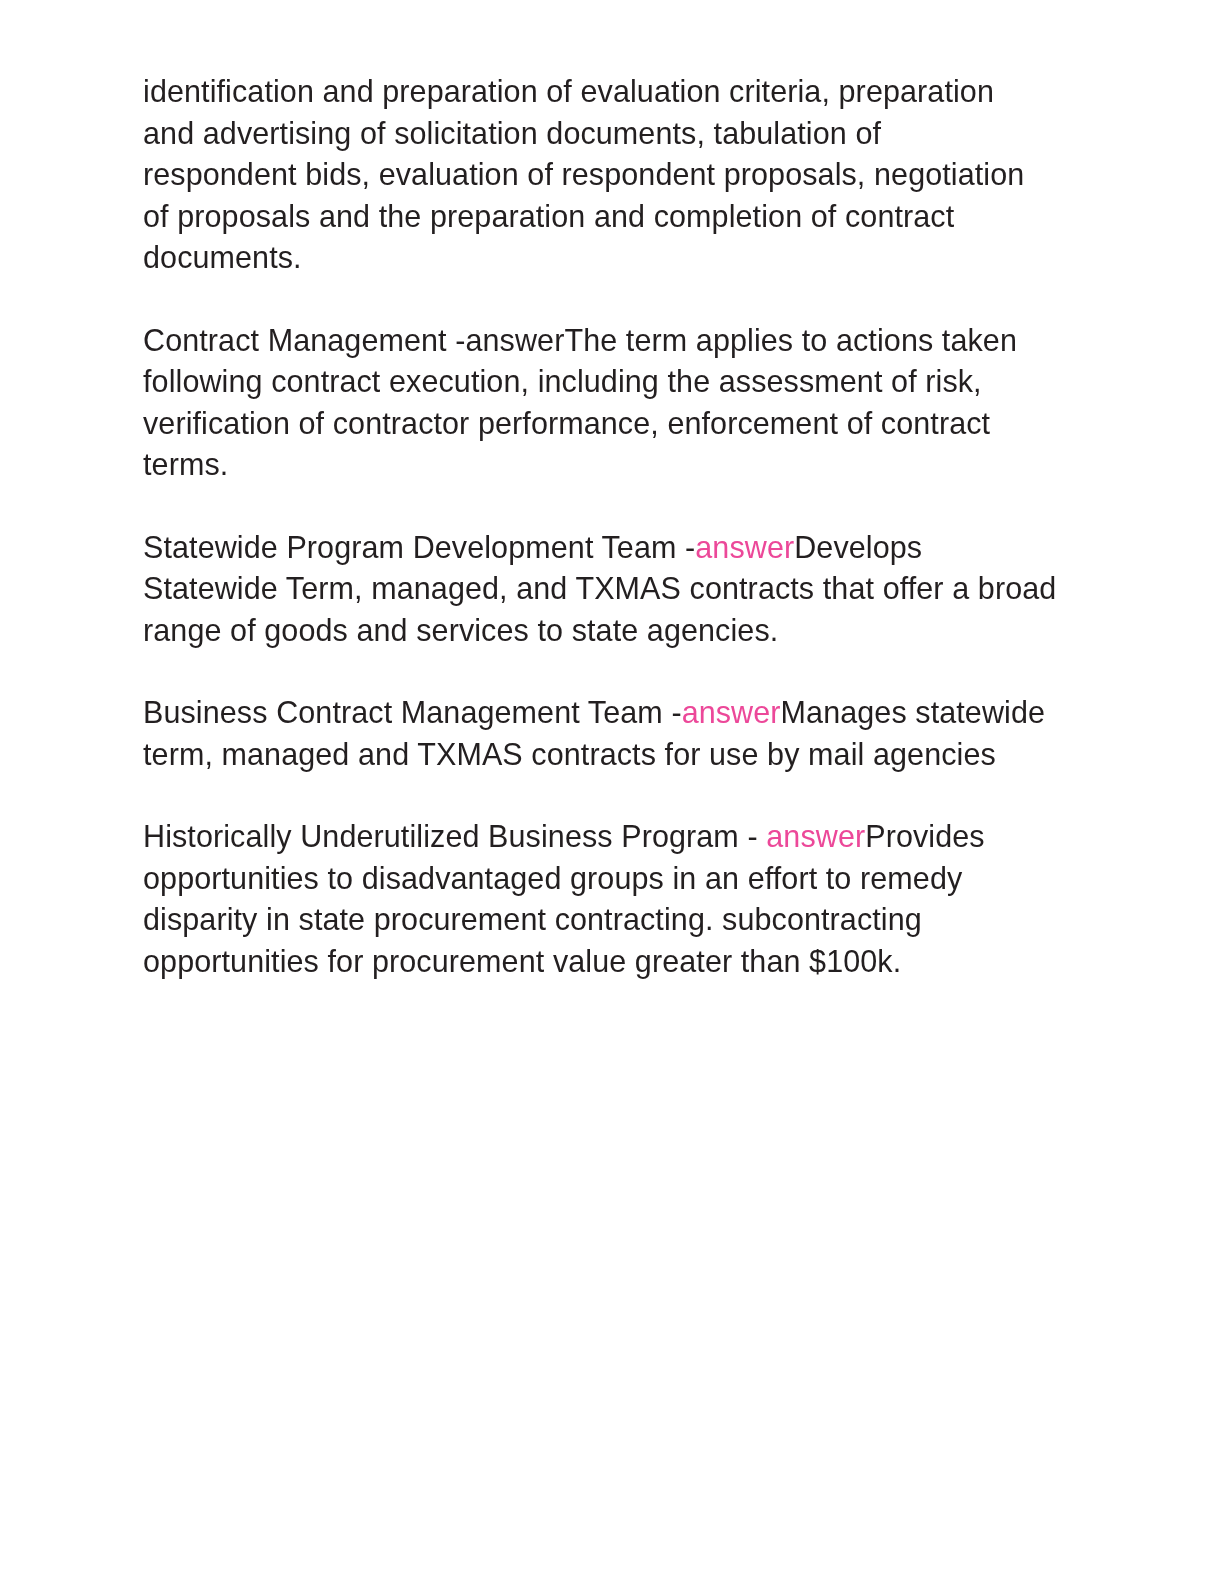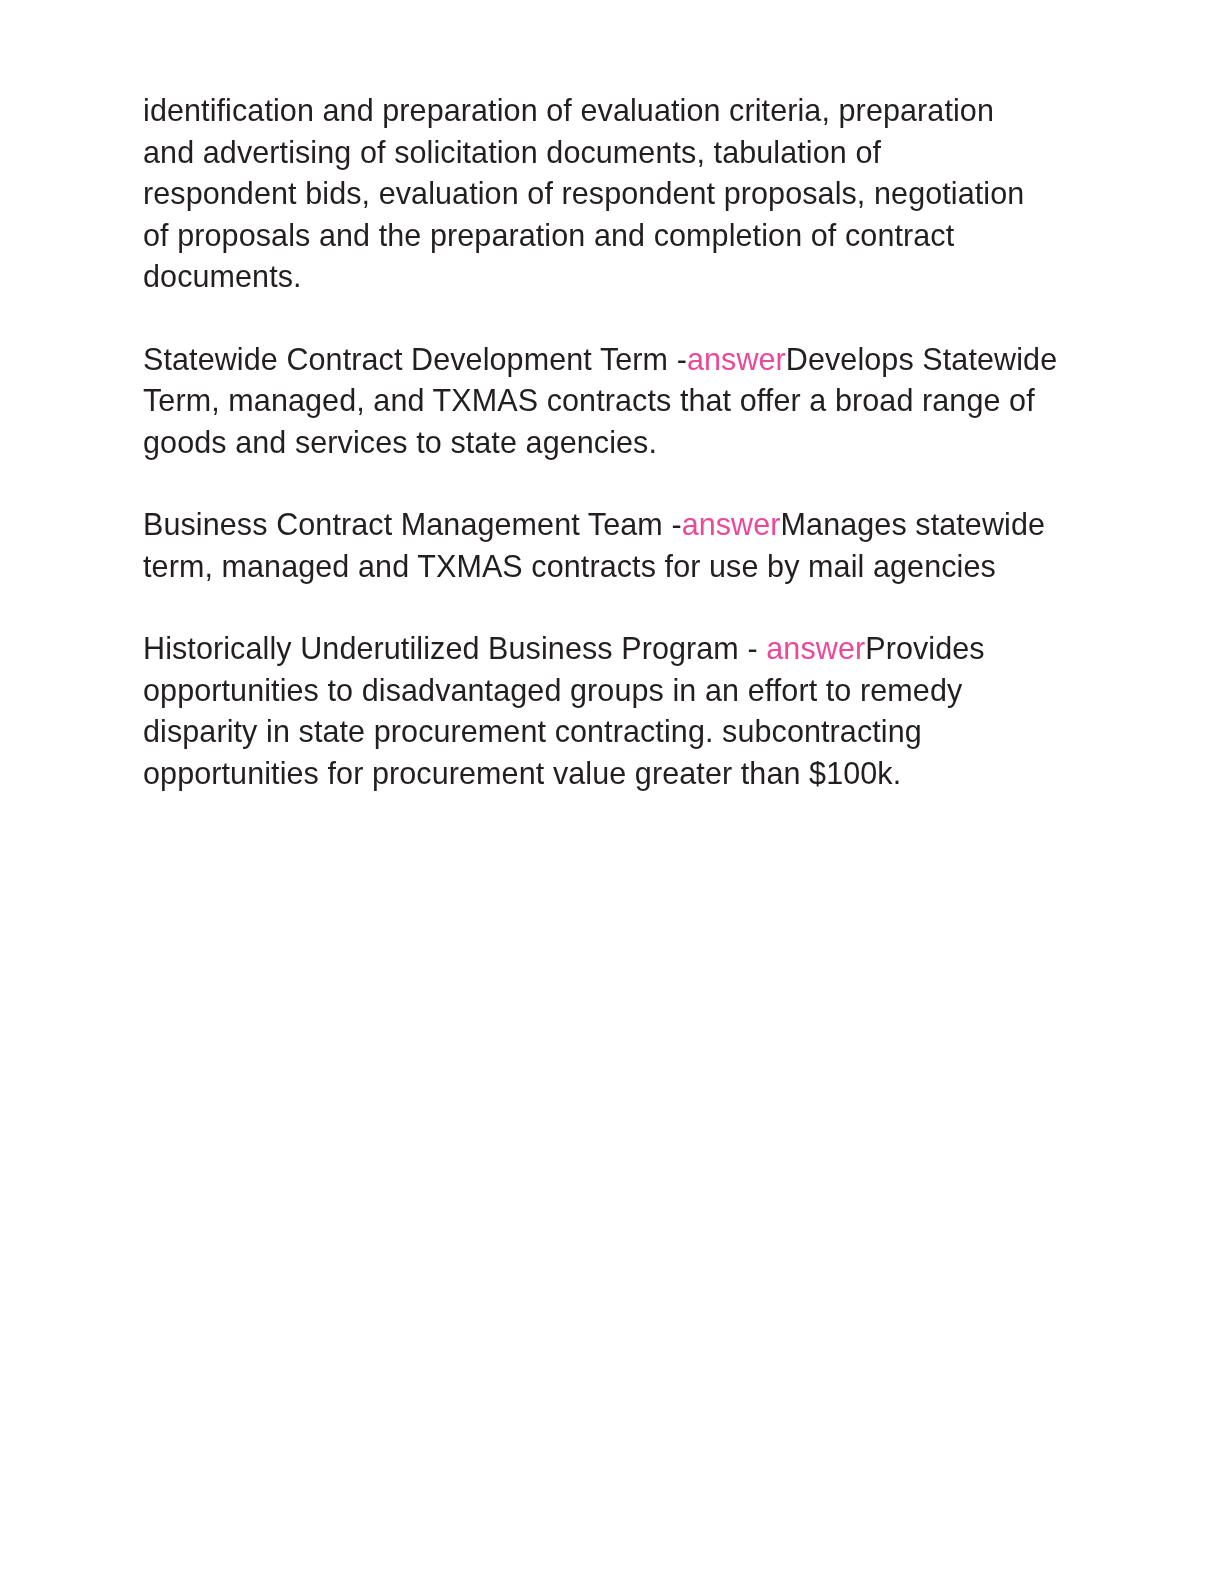--- a/index.html
+++ b/index.html
@@ -12,21 +12,21 @@
     height: 1584px;
     font-family: "Liberation Sans", sans-serif;
     color: #231f20;
   }
   .page {
     position: relative;
     width: 1224px;
     height: 1584px;
     background: #ffffff;
     box-sizing: border-box;
-    padding: 90px 150px 0 143px;
+    padding: 71px 150px 0 143px;
   }
   .doc-body {
     font-size: 30.5px;
     line-height: 41.5px;
     color: #231f20;
     letter-spacing: 0.1px;
   }
   .para {
     margin: 0 0 41px 0;
     text-align: left;
@@ -47,23 +47,26 @@
 </head>
 <body>
 
 <div class="page">
   <div class="doc-body">
 
     <p class="para w-narrow-1">
       <span>identification and preparation of evaluation criteria, preparation and advertising of solicitation documents, tabulation of respondent bids, evaluation of respondent proposals, negotiation of proposals and the preparation and completion of contract documents.</span>
     </p>
 
+    <p class="para w-narrow-2">
+      <span>Contract Management -answerThe term applies to actions taken following contract execution, including the assessment of risk, verification of contractor performance, enforcement of contract terms.</span>
+    </p>
 
     <p class="para w-narrow-3">
-      <span>Statewide Contract Development Term -</span><span class="answer">answer</span><span>Develops Statewide Term, managed, and TXMAS contracts that offer a broad range of goods and services to state agencies.</span>
+      <span>Statewide Program Development Team -</span><span class="answer">answer</span><span>Develops Statewide Term, managed, and TXMAS contracts that offer a broad range of goods and services to state agencies.</span>
     </p>
 
     <p class="para w-narrow-4">
       <span>Business Contract Management Team -</span><span class="answer">answer</span><span>Manages statewide term, managed and TXMAS contracts for use by mail agencies</span>
     </p>
 
 
     <p class="para w-narrow-6">
       <span>Historically Underutilized Business Program -</span>
       <span class="answer">answer</span><span>Provides opportunities to disadvantaged groups in an effort to remedy disparity in state procurement contracting. subcontracting opportunities for procurement value greater than $100k.</span>

